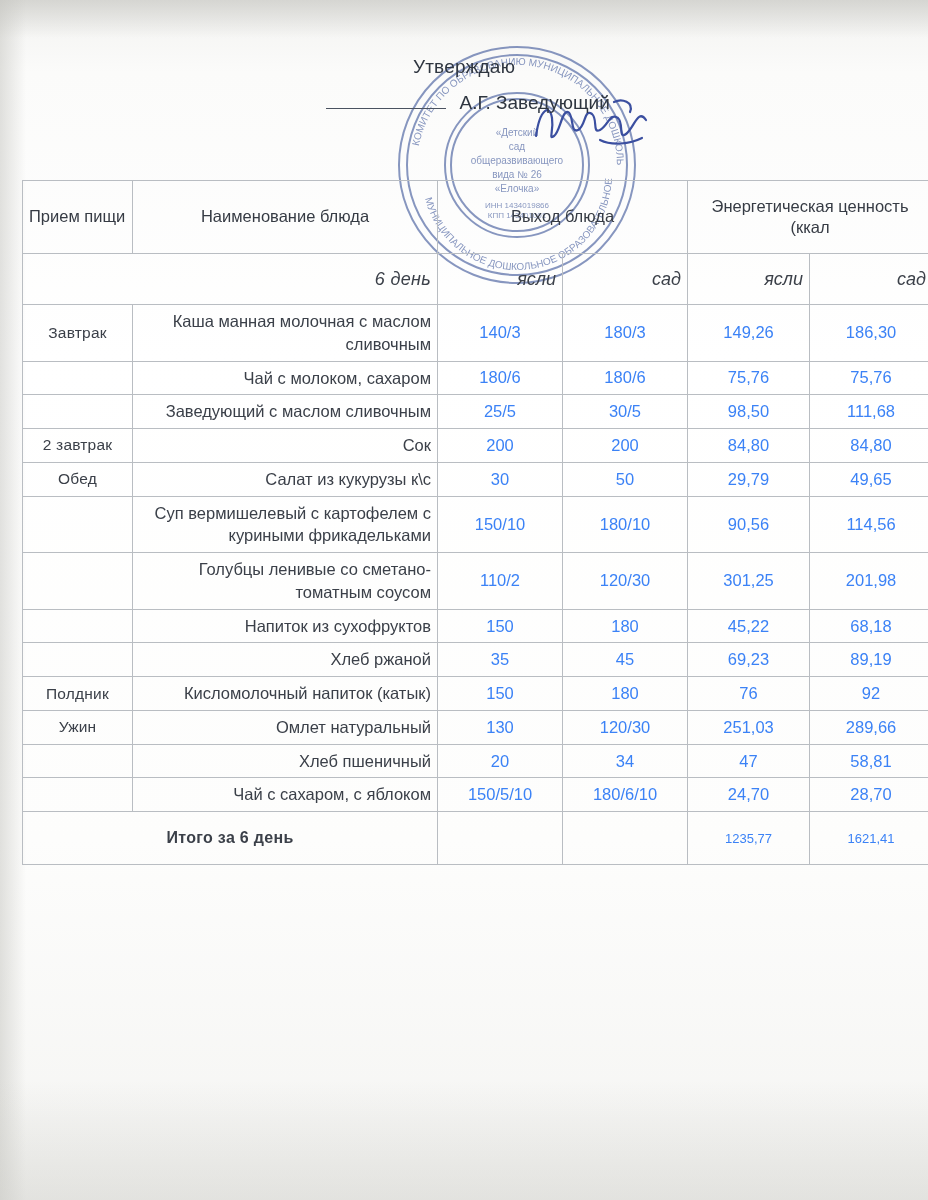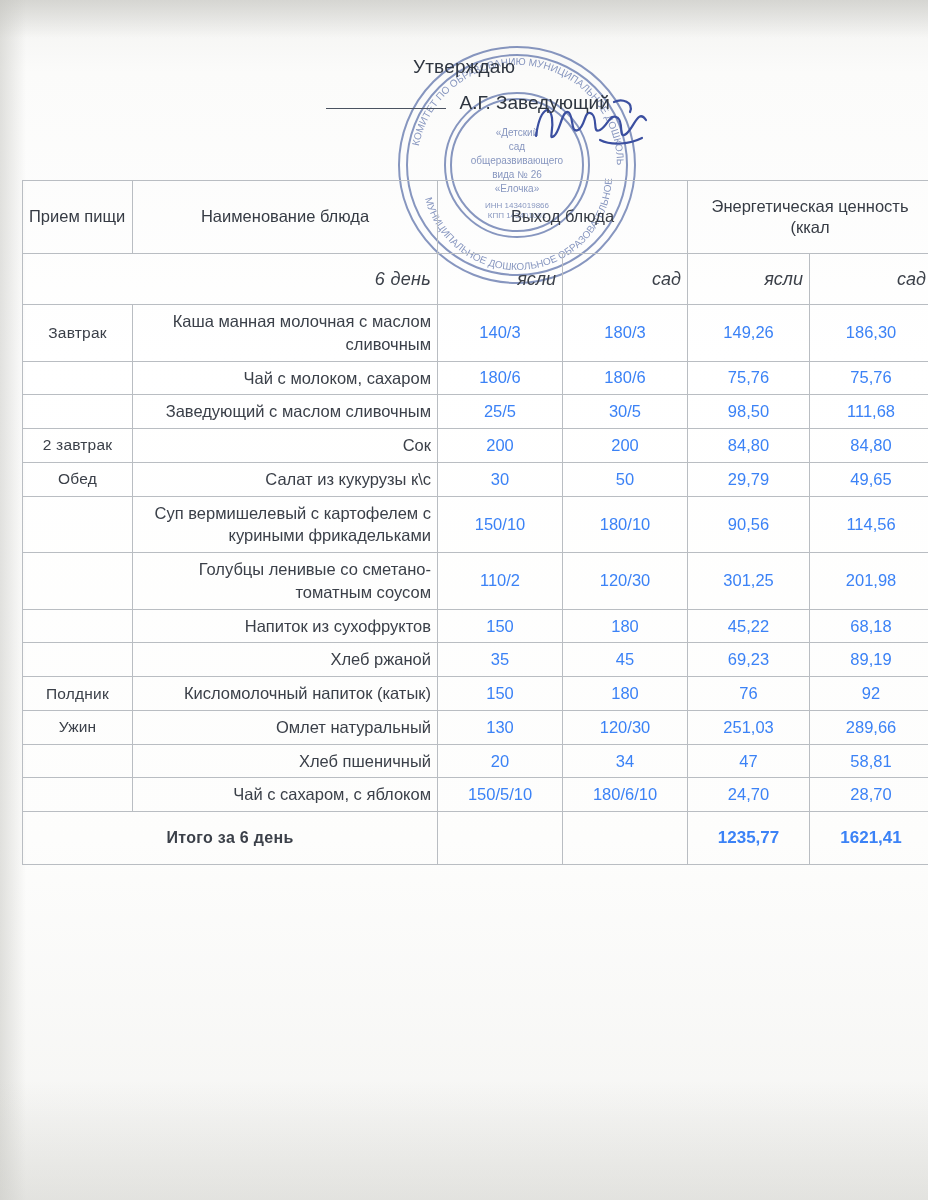--- a/index.html
+++ b/index.html
@@ -172,22 +172,22 @@
   .total td {
     height: 42px;
   }
   .total .total-label {
     text-align: center;
     font-weight: bold;
     font-size: 16px;
     letter-spacing: 0.3px;
   }
   .total .num {
-    font-weight: bold;
-    font-size: 17px;
+    font-weight: normal;
+    font-size: 13px;
   }
 </style>
 </head>
 <body>
 
 <div class="paper"></div>
 <div class="scan-shadow-top"></div>
 <div class="scan-shadow-left"></div>
 <div class="scan-shadow-bottom"></div>
 

